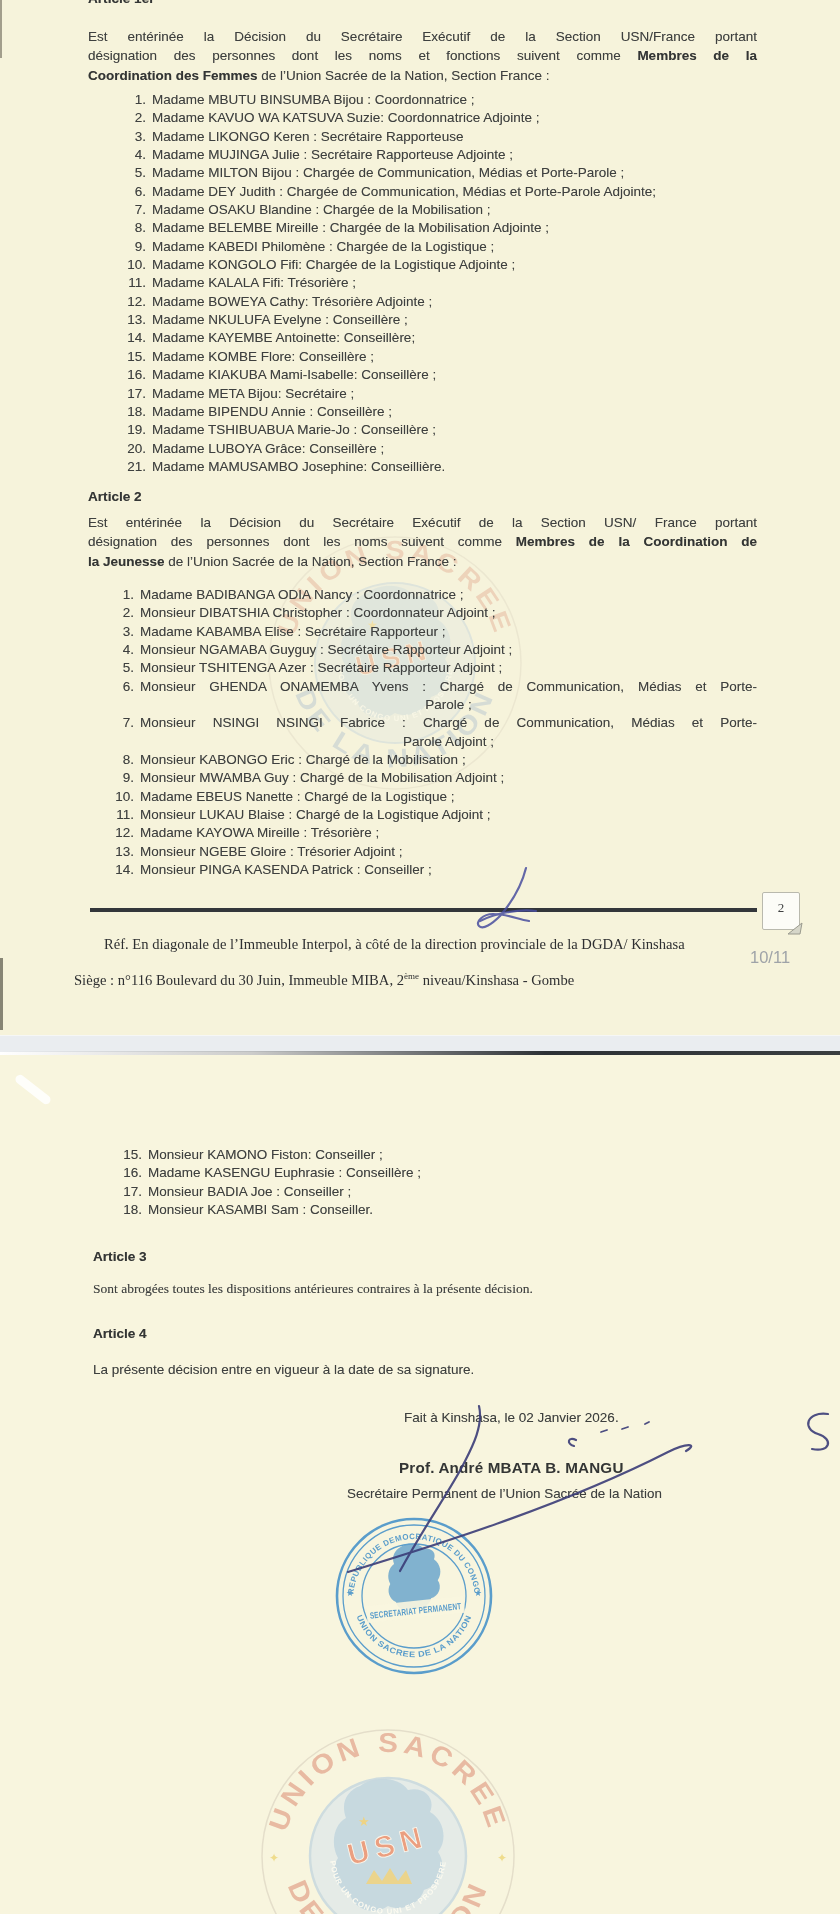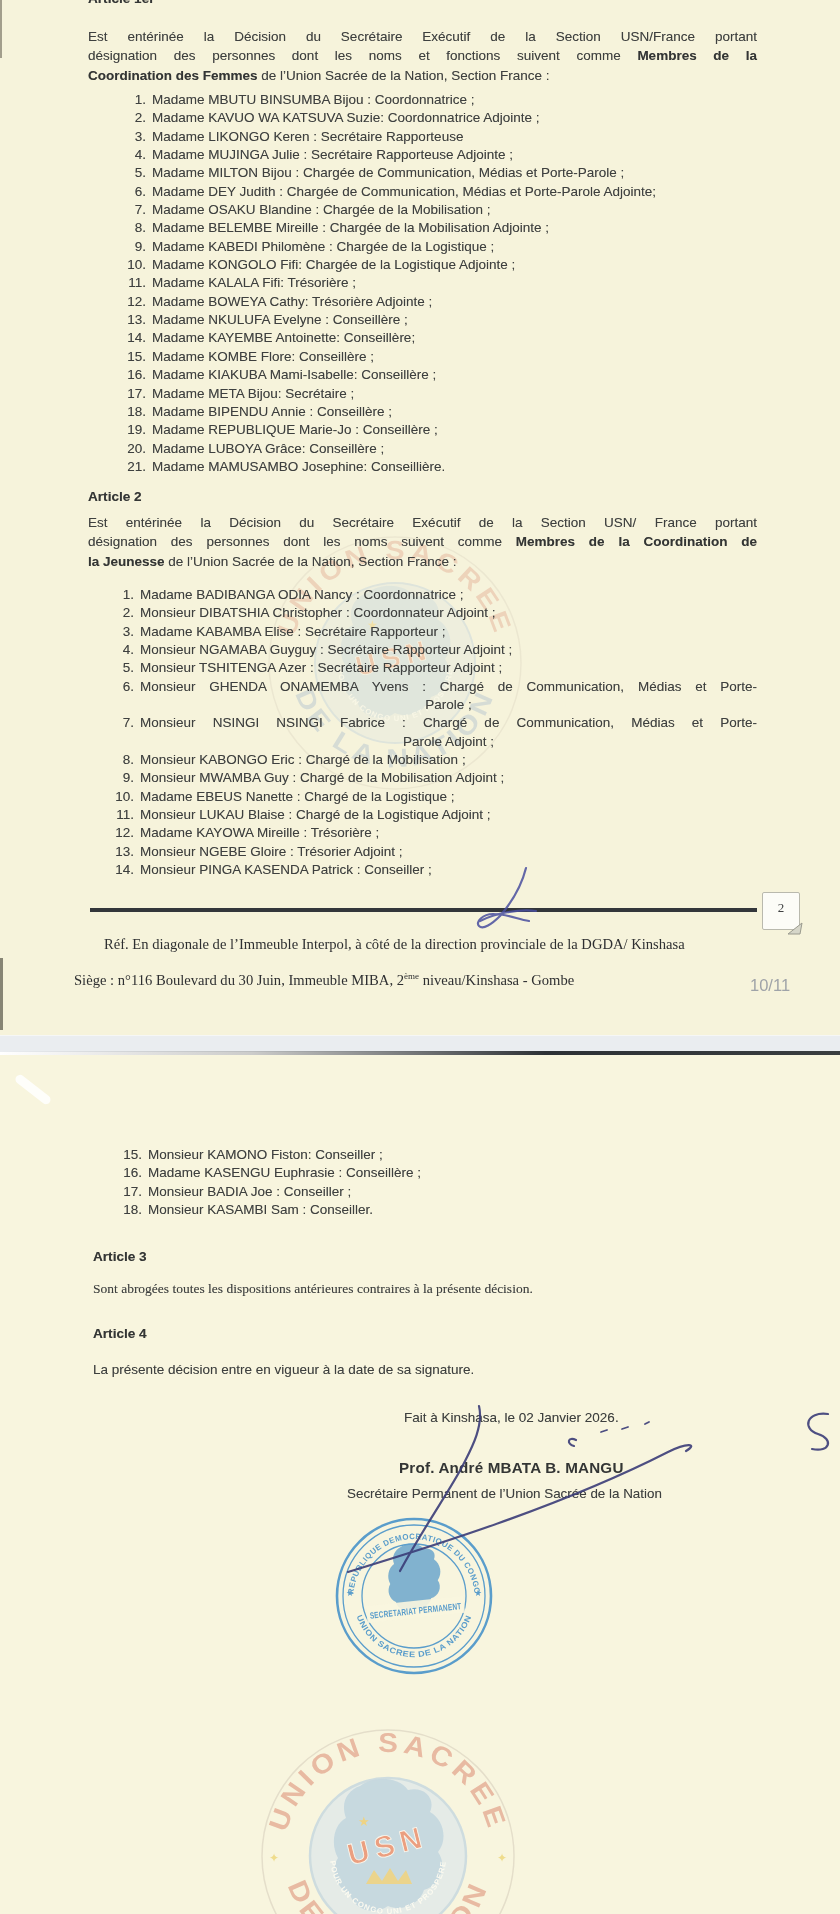--- a/index.html
+++ b/index.html
@@ -28,21 +28,21 @@
   .jl2{display:block;text-align:center;}
   
   .rule{position:absolute;left:90px;top:908px;width:667px;height:4px;background:#33363a;z-index:2;}
   .badge{position:absolute;left:762px;top:892px;width:36px;height:36px;background:#fcfcf7;
          border:1px solid #b9b9ad;border-radius:2px;z-index:2;
          font-family:"Liberation Serif", serif;font-size:13px;color:#3f4142;
          text-align:center;line-height:30px;}
   .badge svg{position:absolute;right:-4px;bottom:-6px;}
   .serifline{position:absolute;font-family:"Liberation Serif", serif;font-size:14.6px;color:#2e2f31;z-index:2;}
   .serifline sup{font-size:9px;}
-  .pageind{position:absolute;left:750px;top:976px;font-size:16.5px;color:#9fa3a8;z-index:2;}
+  .pageind{position:absolute;left:750px;top:948px;font-size:16.5px;color:#9fa3a8;z-index:2;}
   
   #separator{position:absolute;left:0;top:1035px;width:840px;height:16px;background:#eaedf0;border-top:1px solid #f6f7f5;}
   #pageedge{position:absolute;left:0;top:1051px;width:840px;height:4px;
     background:linear-gradient(to right, rgba(50,50,45,0) 0%, rgba(50,50,45,.25) 30%, #2d3135 65%, #3a3e40 100%);}
   
   .edge-strip-top{position:absolute;left:0;top:0;width:2px;height:58px;background:#6b6657;opacity:.6;z-index:3;}
   .edge-strip-bottom{position:absolute;left:0;top:958px;width:3px;height:72px;background:#59564a;opacity:.7;z-index:3;}
   .smudge{position:absolute;left:12px;top:30px;width:42px;height:9px;background:#ffffff;opacity:.85;
           border-radius:5px;transform:rotate(38deg);z-index:2;}
   
@@ -160,21 +160,21 @@
     <div class="li">
         <span class="num">17.</span>
         <span class="txt">Madame META Bijou: Secrétaire ;</span>
       </div>
     <div class="li">
         <span class="num">18.</span>
         <span class="txt">Madame BIPENDU Annie : Conseillère ;</span>
       </div>
     <div class="li">
         <span class="num">19.</span>
-        <span class="txt">Madame REPUBLIQUE Marie-Jo : Conseillère ;</span>
+        <span class="txt">Madame TSHIBUABUA Marie-Jo : Conseillère ;</span>
       </div>
     <div class="li">
         <span class="num">20.</span>
         <span class="txt">Madame LUBOYA Grâce: Conseillère ;</span>
       </div>
     <div class="li">
         <span class="num">21.</span>
         <span class="txt">Madame MAMUSAMBO Josephine: Conseillière.</span>
       </div>
   </div>

